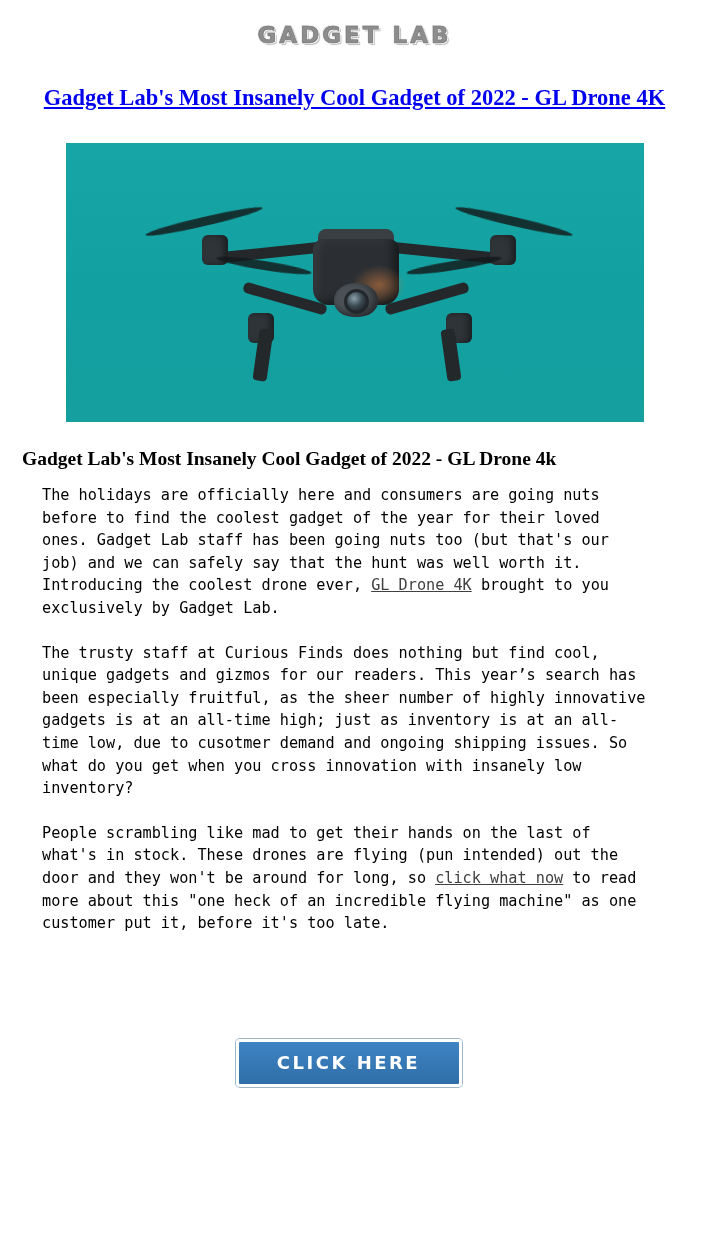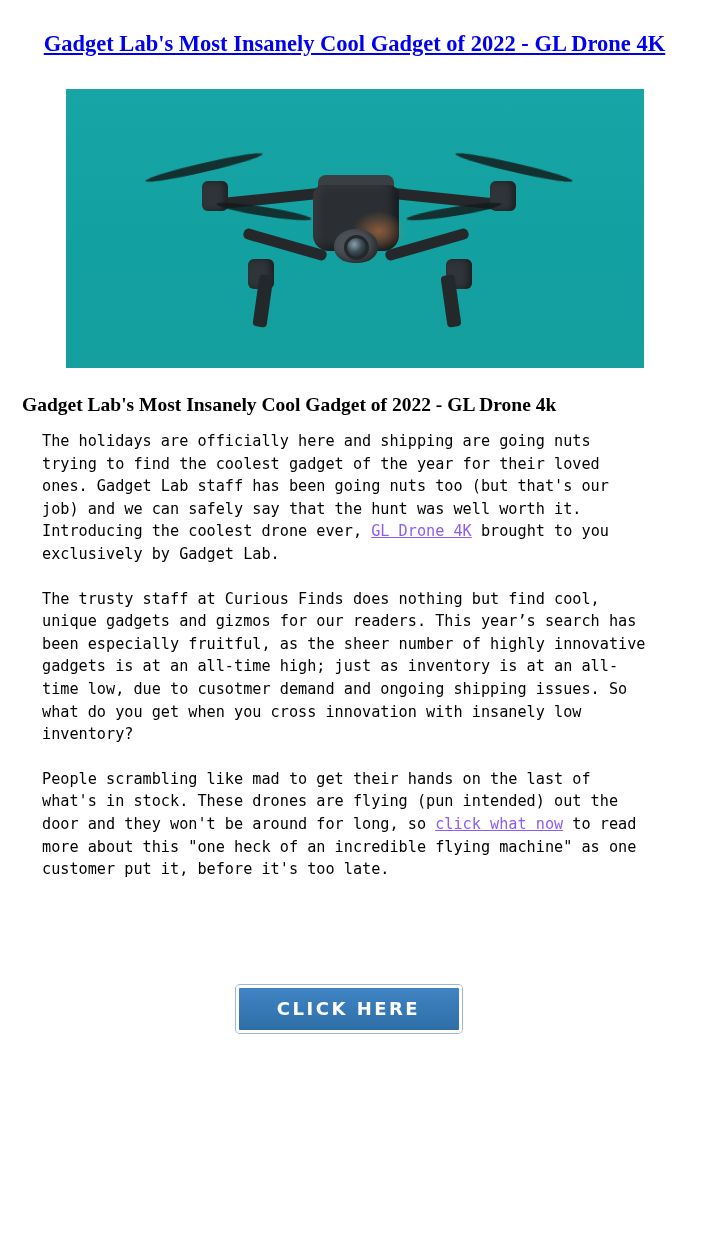--- a/index.html
+++ b/index.html
@@ -176,21 +176,21 @@
     font-family: "DejaVu Sans Mono", monospace;
     font-size: 15.2px;
     line-height: 22.6px;
     color: #000000;
     padding: 8px 60px 0 42px;
   }
   .body-copy p {
     margin: 0 0 22px 0;
   }
   .body-copy a {
-    color: #8b5cf6;
+    color: #404040;
     text-decoration: underline;
   }
 
   
   .cta-wrap {
     text-align: center;
     padding: 82px 12px 24px 0;
   }
   .cta-button {
     display: inline-block;
@@ -209,20 +209,23 @@
     text-align: center;
     text-decoration: none;
     cursor: pointer;
   }
 </style>
 </head>
 <body>
 
 <div class="page">
 
+  <div class="masthead">
+    <span class="brand-logo">GADGET LAB</span>
+  </div>
 
   <div class="headline-wrap">
     <a class="headline-link" href="#">Gadget Lab's Most Insanely Cool Gadget of 2022 - GL Drone 4K</a>
   </div>
 
   <div class="hero-wrap">
     <div class="hero">
       <div class="hero-sky"></div>
       <div class="prop p1"></div>
       <div class="prop p3"></div>
@@ -242,21 +245,21 @@
       <div class="leg l"></div>
       <div class="leg r"></div>
       <div class="d-cam-housing"></div>
       <div class="d-lens"></div>
     </div>
   </div>
 
   <div class="subhead">Gadget Lab's Most Insanely Cool Gadget of 2022 - GL Drone 4k</div>
 
   <div class="body-copy">
-    <p><span>The holidays are officially here and shipping are going nuts trying to find the coolest gadget of the year for their loved ones. Gadget Lab staff has been going nuts too (but that's our job) and we can safely say that the hunt was well worth it. Introducing the coolest drone ever, </span><a href="#">GL Drone 4K</a><span> brought to you exclusively by Gadget Lab.</span></p>
+    <p><span>The holidays are officially here and consumers are going nuts before to find the coolest gadget of the year for their loved ones. Gadget Lab staff has been going nuts too (but that's our job) and we can safely say that the hunt was well worth it. Introducing the coolest drone ever, </span><a href="#">GL Drone 4K</a><span> brought to you exclusively by Gadget Lab.</span></p>
     <p>The trusty staff at Curious Finds does nothing but find cool, unique gadgets and gizmos for our readers. This year’s search has been especially fruitful, as the sheer number of highly innovative gadgets is at an all-time high; just as inventory is at an all-time low, due to cusotmer demand and ongoing shipping issues. So what do you get when you cross innovation with insanely low inventory?</p>
     <p><span>People scrambling like mad to get their hands on the last of what's in stock. These drones are flying (pun intended) out the door and they won't be around for long, so </span><a href="#">click what now</a><span> to read more about this "one heck of an incredible flying machine" as one customer put it, before it's too late.</span></p>
   </div>
 
   <div class="cta-wrap">
     <a class="cta-button" href="#">CLICK HERE</a>
   </div>
 
 </div>
 

